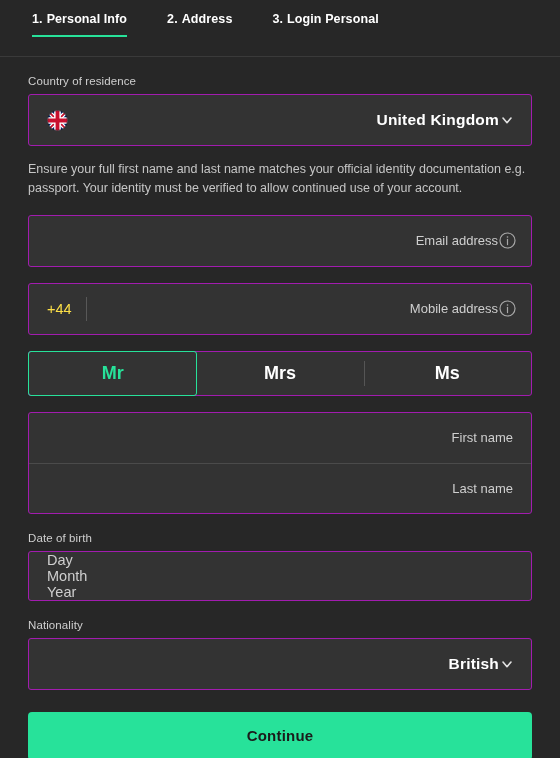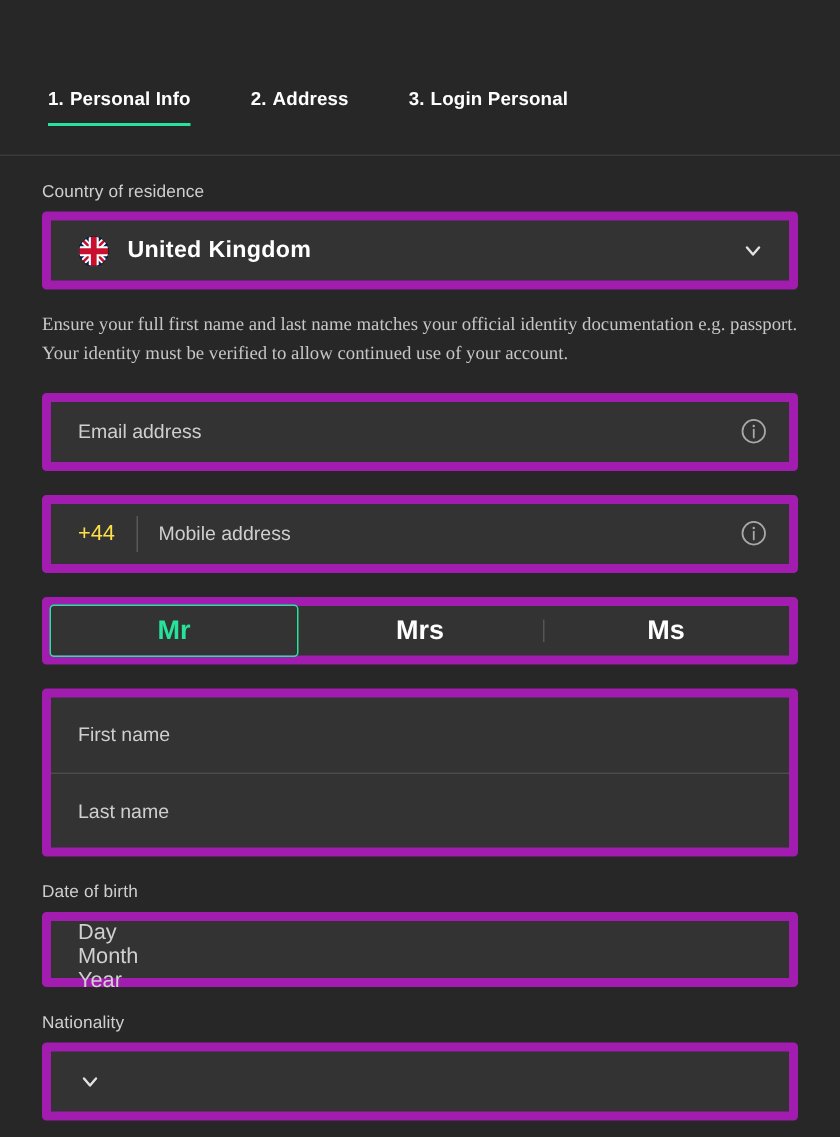--- a/index.html
+++ b/index.html
@@ -19,21 +19,20 @@
     background: #272727;
   }
 
   
   .stepper {
     position: relative;
     height: 57px;
     padding-left: 32px;
     display: flex;
     align-items: flex-start;
-    margin-top: 47px;
   }
   .stepper-line {
     position: absolute;
     left: 0; right: 0; bottom: 0;
     height: 1px;
     background: #3a3a3a;
   }
   .tab {
     position: relative;
     font-size: 12.5px;
@@ -61,24 +60,25 @@
 
   .field-label {
     font-size: 11.5px;
     color: #cfcfcf;
     margin-top: 18px;
     margin-bottom: 7px;
     letter-spacing: 0.1px;
   }
 
   .box {
-    border: 6px solid #a21caf;
+    border: 1px solid #a21caf;
     background: #333333;
     border-radius: 3px;
     width: 100%;
+    text-align: right;
   }
 
   .select-box {
     height: 52px;
     display: flex;
     align-items: center;
     padding: 0 16px 0 18px;
     cursor: pointer;
   }
   .flag {
@@ -102,21 +102,20 @@
     display: block;
     color: #e2e2e2;
   }
 
   .helper-text {
     font-size: 12.5px;
     line-height: 1.55;
     color: #c6c6c6;
     margin-top: 14px;
     margin-bottom: 0;
-    font-family: Liberation Serif, serif;
   }
 
   .input-box {
     height: 52px;
     display: flex;
     align-items: center;
     padding: 0 14px 0 18px;
     margin-top: 16px;
   }
   .ph {
@@ -322,20 +321,21 @@
 
     <div class="box dob">
       <div class="dob-cell day">Day</div>
       <div class="dob-cell month">Month</div>
       <div class="dob-cell year">Year</div>
     </div>
 
     <div class="field-label">Nationality</div>
 
     <div class="box select-box">
+      <span class="select-value">British</span>
       <span class="chevron">
         <svg viewBox="0 0 24 24" width="16" height="16" fill="none" stroke="currentColor" stroke-width="2.4" stroke-linecap="round" stroke-linejoin="round" aria-hidden="true">
           <polyline points="6 9 12 16 18 9"></polyline>
         </svg>
       </span>
     </div>
 
     <button class="continue">Continue</button>
 
   </div>

